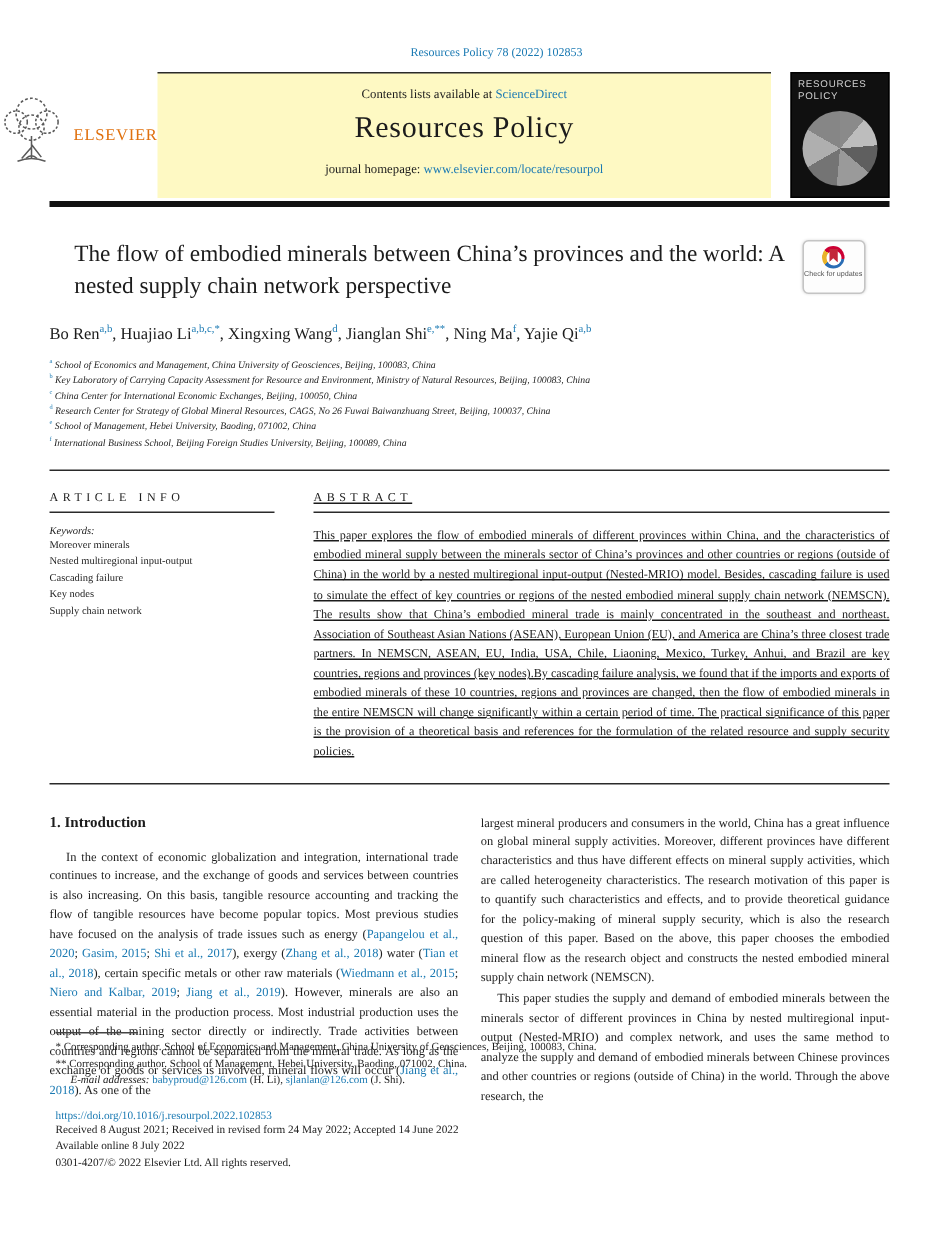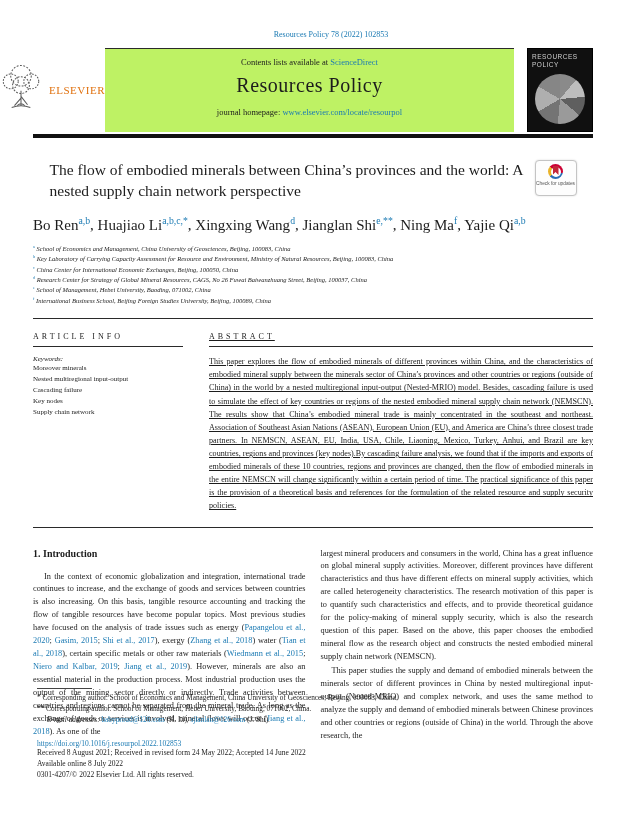--- a/index.html
+++ b/index.html
@@ -12,21 +12,21 @@
   .lnk { color:#1b7ab3; }
   .ital { font-style:italic; }
   sup { font-size:0.65em; vertical-align:super; line-height:0; }
   sup.lnk { color:#1b7ab3; }
 
   
   .journal-ref { padding-top:30px; text-align:center; font-size:8px; color:#1b7ab3;padding-left:36px; }
   .masthead { margin:9px 33px 0; display:flex; align-items:stretch; height:84px; }
   .logo-col { width:72px; display:flex; align-items:center; justify-content:flex-end; padding-bottom:2px; }
   .elsevier-word { color:#e0710f; font-size:11px; letter-spacing:0.5px; margin-top:1px; }
-  .banner { flex:1; background:#bef264; border-top:1.5px solid #2a2a2a; text-align:center; padding-top:8px; }
+  .banner { flex:1; background:#fef9c3; border-top:1.5px solid #2a2a2a; text-align:center; padding-top:8px; }
   .contents-line { font-size:8.5px; }
   .journal-name { font-size:20px; margin-top:7px; letter-spacing:0.5px; }
   .homepage-line { font-size:8.5px; margin-top:10px; }
   .cover { width:66px; margin-left:13px; background:#101010; border:1px solid #000; padding:4px 4px 2px; display:flex; flex-direction:column; align-items:center; }
   .cover-title { color:#cfcfcf; font-size:6.5px; line-height:1.2; letter-spacing:0.5px; align-self:flex-start; font-family:"Liberation Sans",sans-serif; }
   .cover-globe { width:50px; height:50px; border-radius:50%; margin-top:5px;
      background:conic-gradient(#8a8a8a 0 40deg,#bdbdbd 40deg 85deg,#5f5f5f 85deg 130deg,#9a9a9a 130deg 185deg,#747474 185deg 240deg,#aFaFaF 240deg 300deg,#868686 300deg 360deg); }
   .thick-rule { margin:2px 33px 0; height:4px; background:#111; }
 
   
@@ -34,21 +34,21 @@
   .article-title { font-size:15.5px; font-weight:normal; line-height:1.35; width:485px; }
   .check-badge { width:42px; height:36px; border:1px solid #c4c4c4; border-radius:4px; background:#fdfdfd;
      display:flex; flex-direction:column; align-items:center; padding-top:3px; box-shadow:0 0 2px rgba(0,0,0,.15); }
   .badge-ring { position:relative; width:15px; height:15px; border-radius:50%;
      background:conic-gradient(#c03 0 100deg,#2a6db5 100deg 230deg,#e9b32a 230deg 310deg,#c03 310deg 360deg); }
   .badge-ring::after { content:""; position:absolute; inset:2.5px; background:#fff; border-radius:50%; }
   .badge-bookmark { position:absolute; left:4.5px; top:2px; width:6px; height:9px; background:#c3273a; z-index:2;
      clip-path:polygon(0 0,100% 0,100% 100%,50% 68%,0 100%); }
   .badge-text { font-size:4.8px; color:#555; text-align:center; margin-top:2px; line-height:1.25; font-family:"Liberation Sans",sans-serif; }
 
-  .authors { margin:15px 33px 0; font-size:15px; }
+  .authors { margin:15px 33px 0; font-size:11px; }
   .affiliations { margin:10px 33px 0; font-size:6.5px; line-height:1.6; }
   .affiliations .aff-text { font-style:italic; }
   .affiliations sup { color:#1b7ab3; }
 
   .hrule { border:none; border-top:1px solid #2a2a2a; margin:12px 33px 0; }
 
   
   .info-abstract { margin:13px 33px 0; display:flex; gap:26px; }
   .col-info { width:150px; flex:none; }
   .col-abs { flex:1;text-decoration:underline; }

